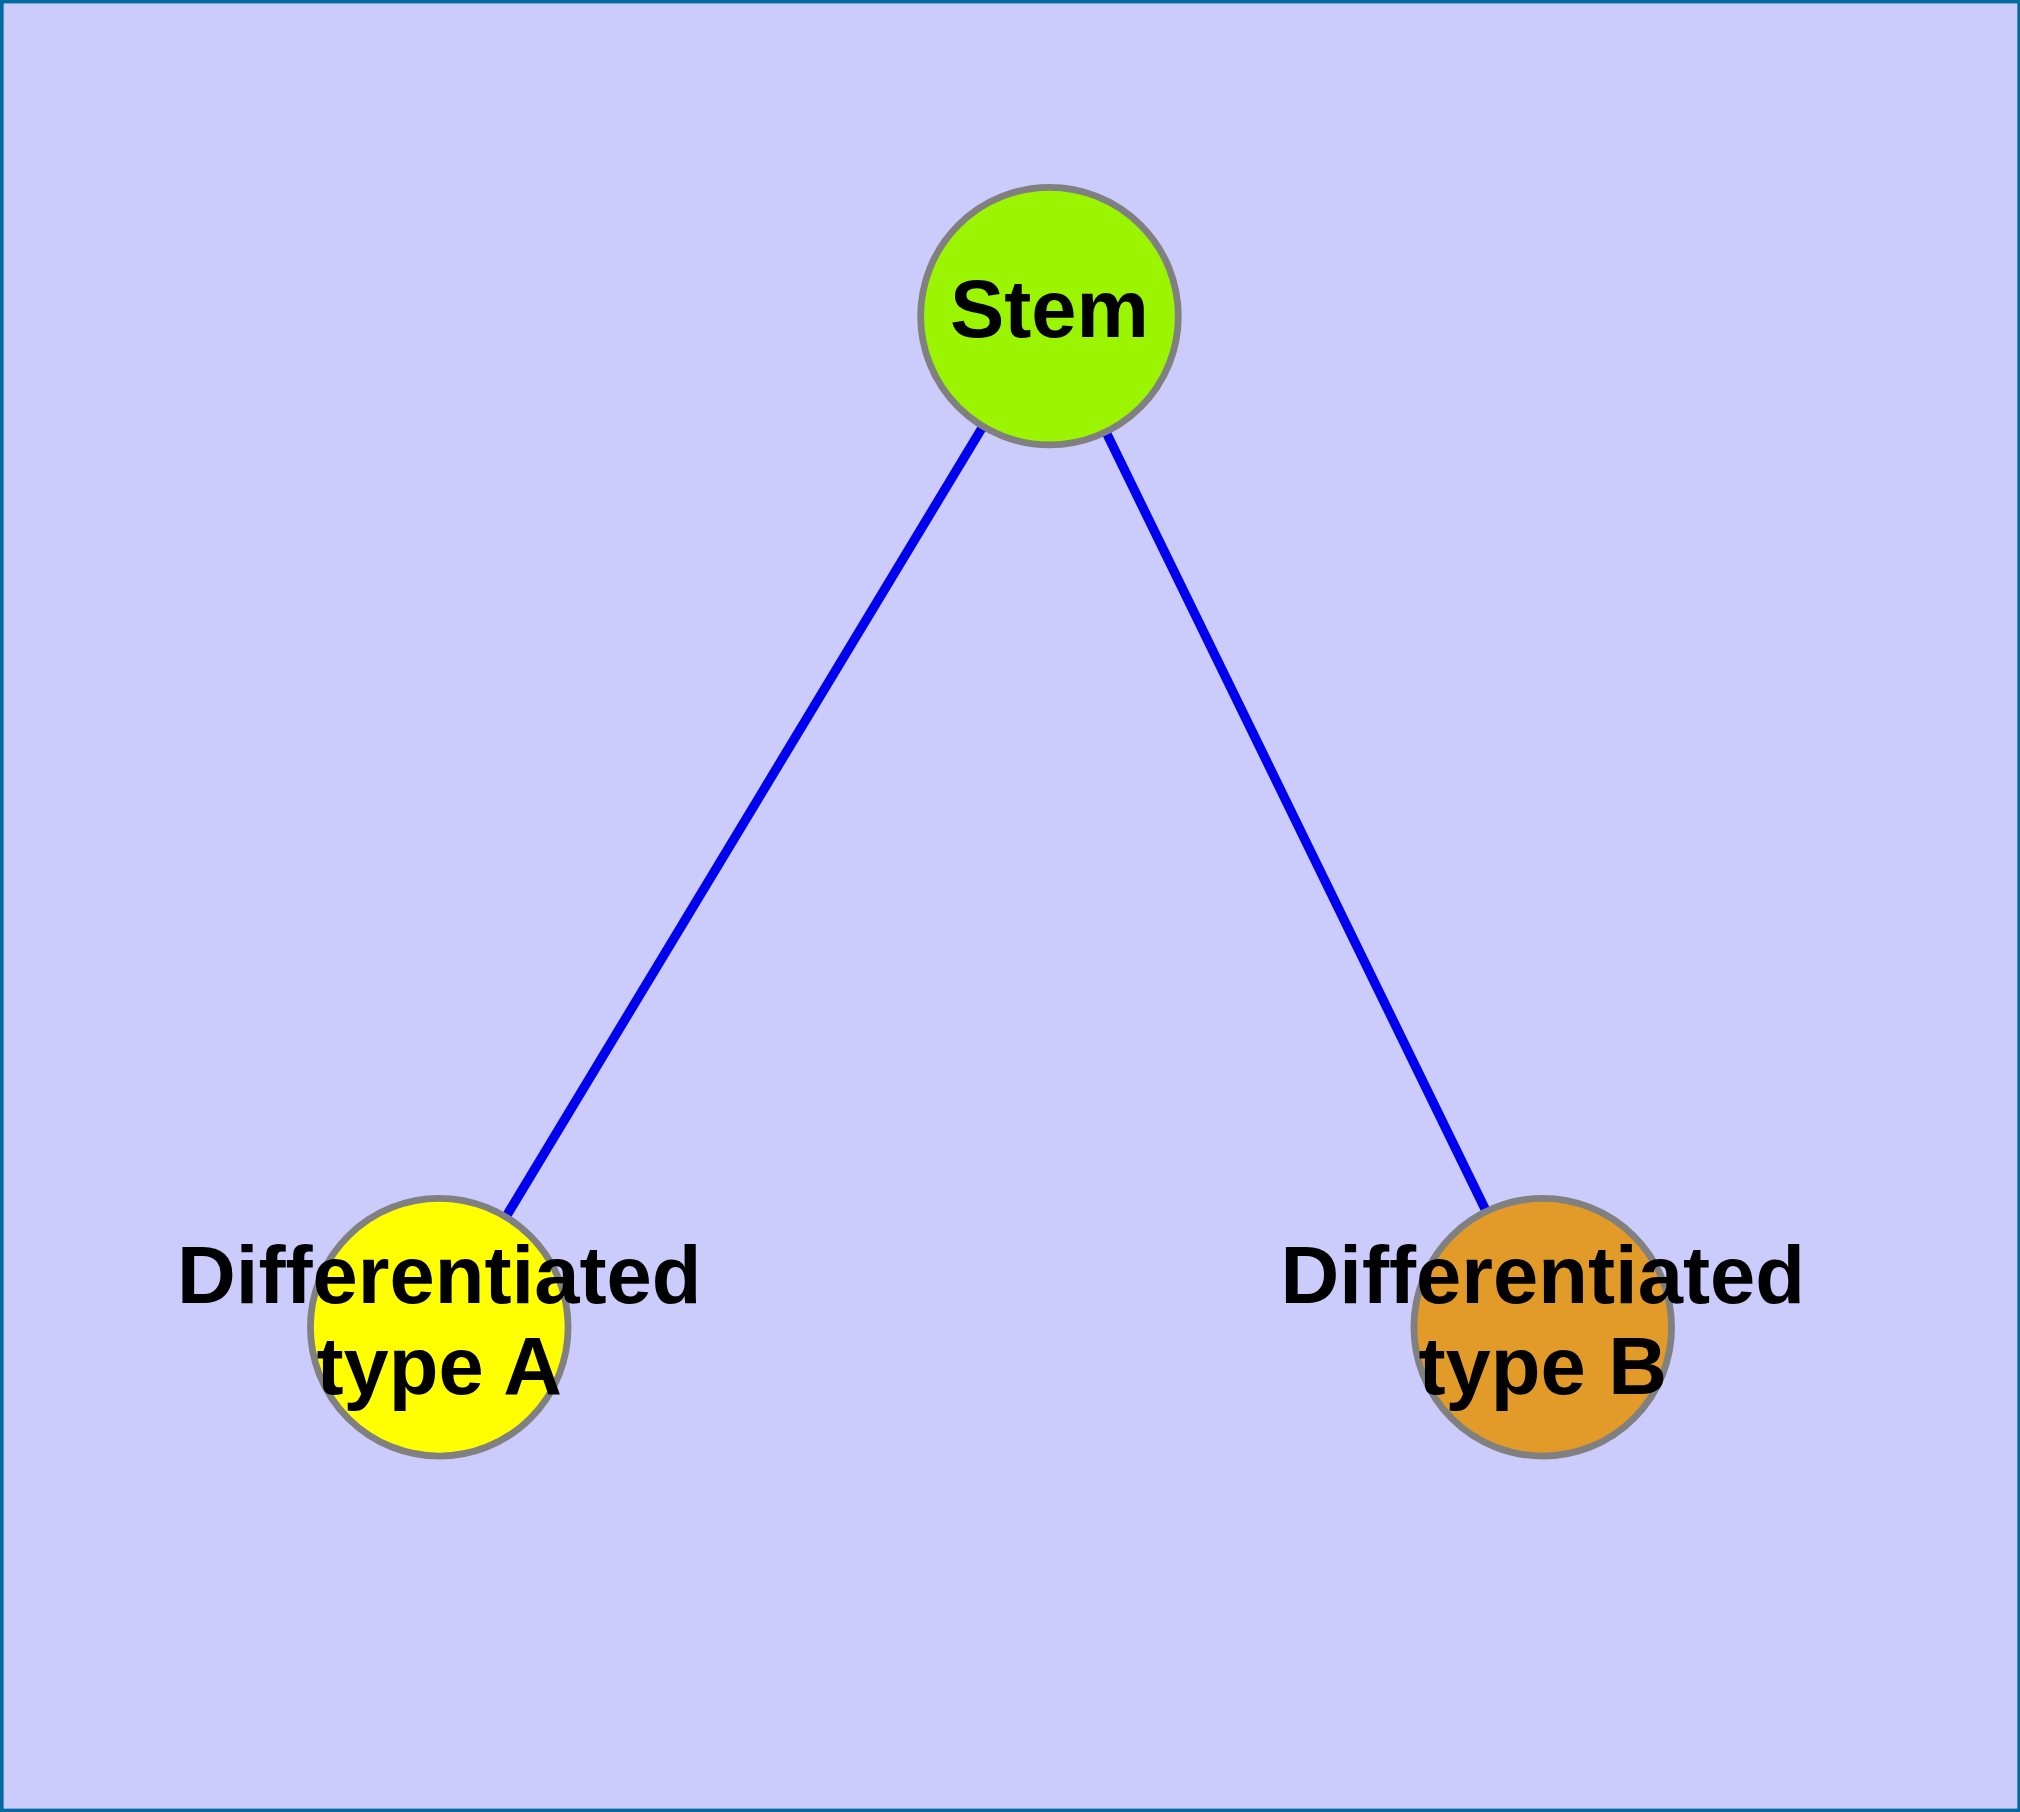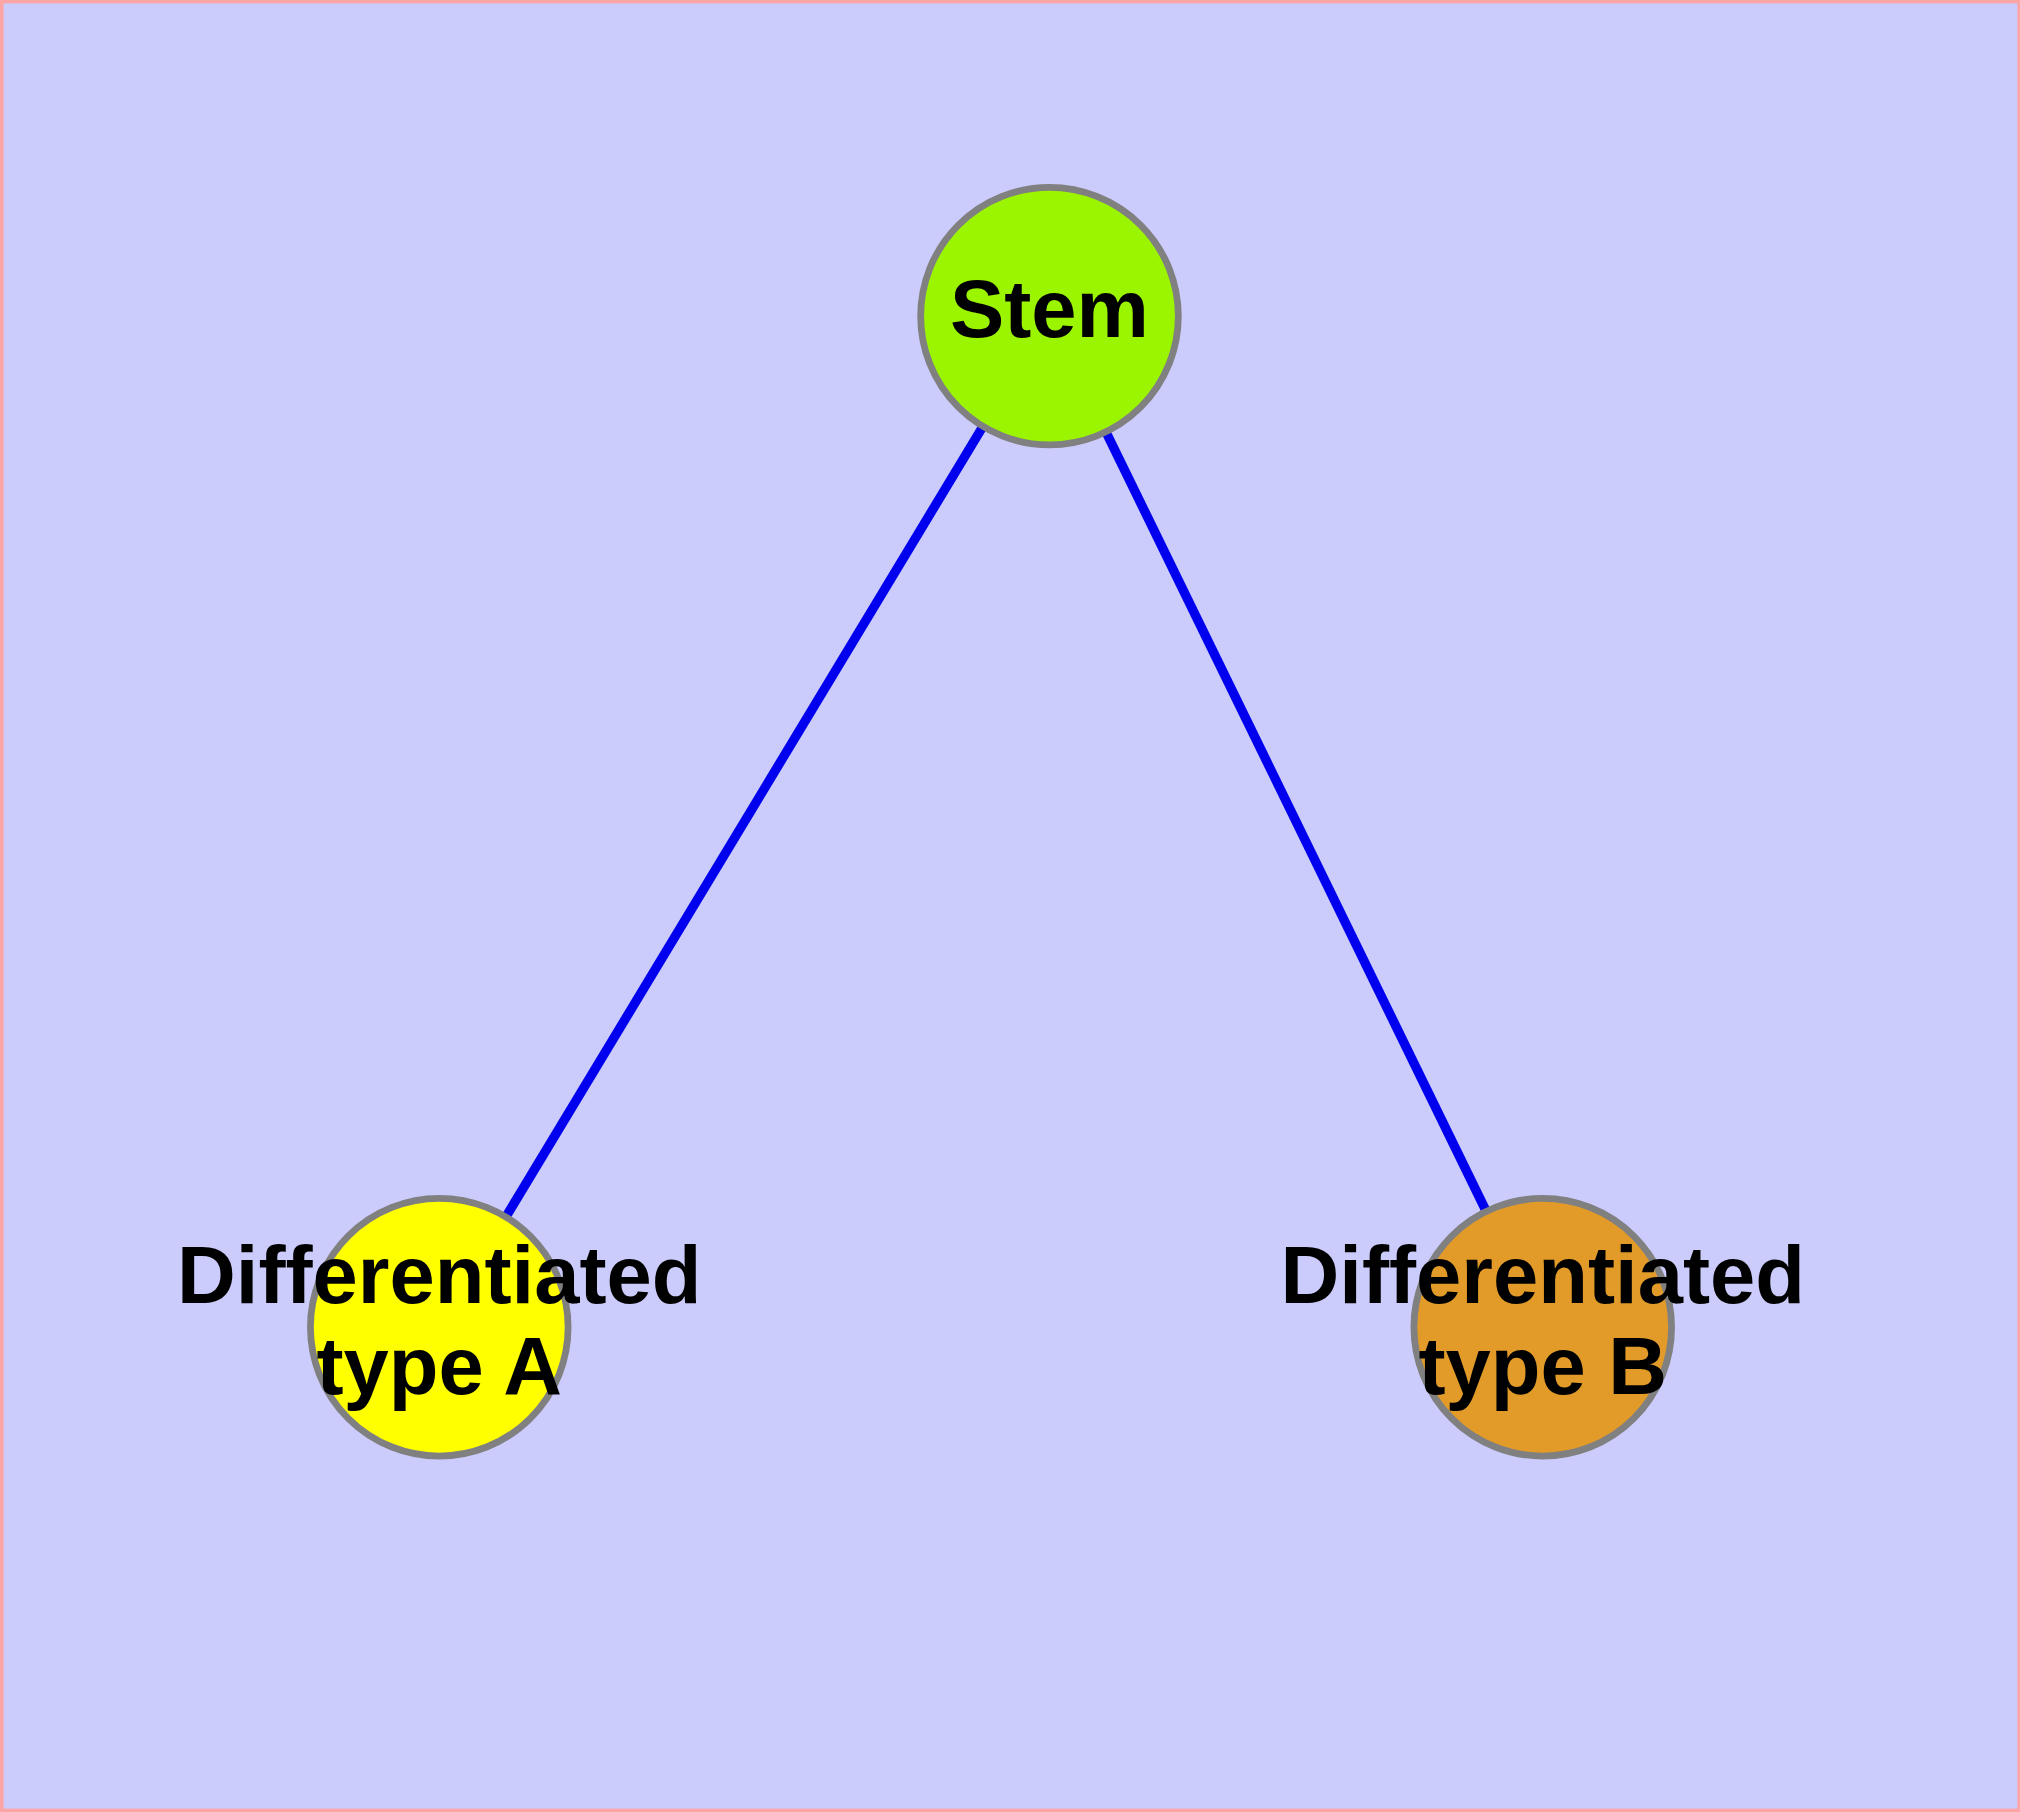--- a/index.html
+++ b/index.html
@@ -11,21 +11,21 @@
   body {
     width: 2021px;
     height: 1812px;
     overflow: hidden;
     font-family: "Liberation Sans", sans-serif;
   }
   #graph-canvas {
     position: relative;
     width: 2021px;
     height: 1812px;
-    background: #fca5a5;
+    background: #0369a1;
   }
   #graph-svg {
     position: absolute;
     top: 0;
     left: 0;
     width: 2021px;
     height: 1812px;
     display: block;
   }
   .node-label {

